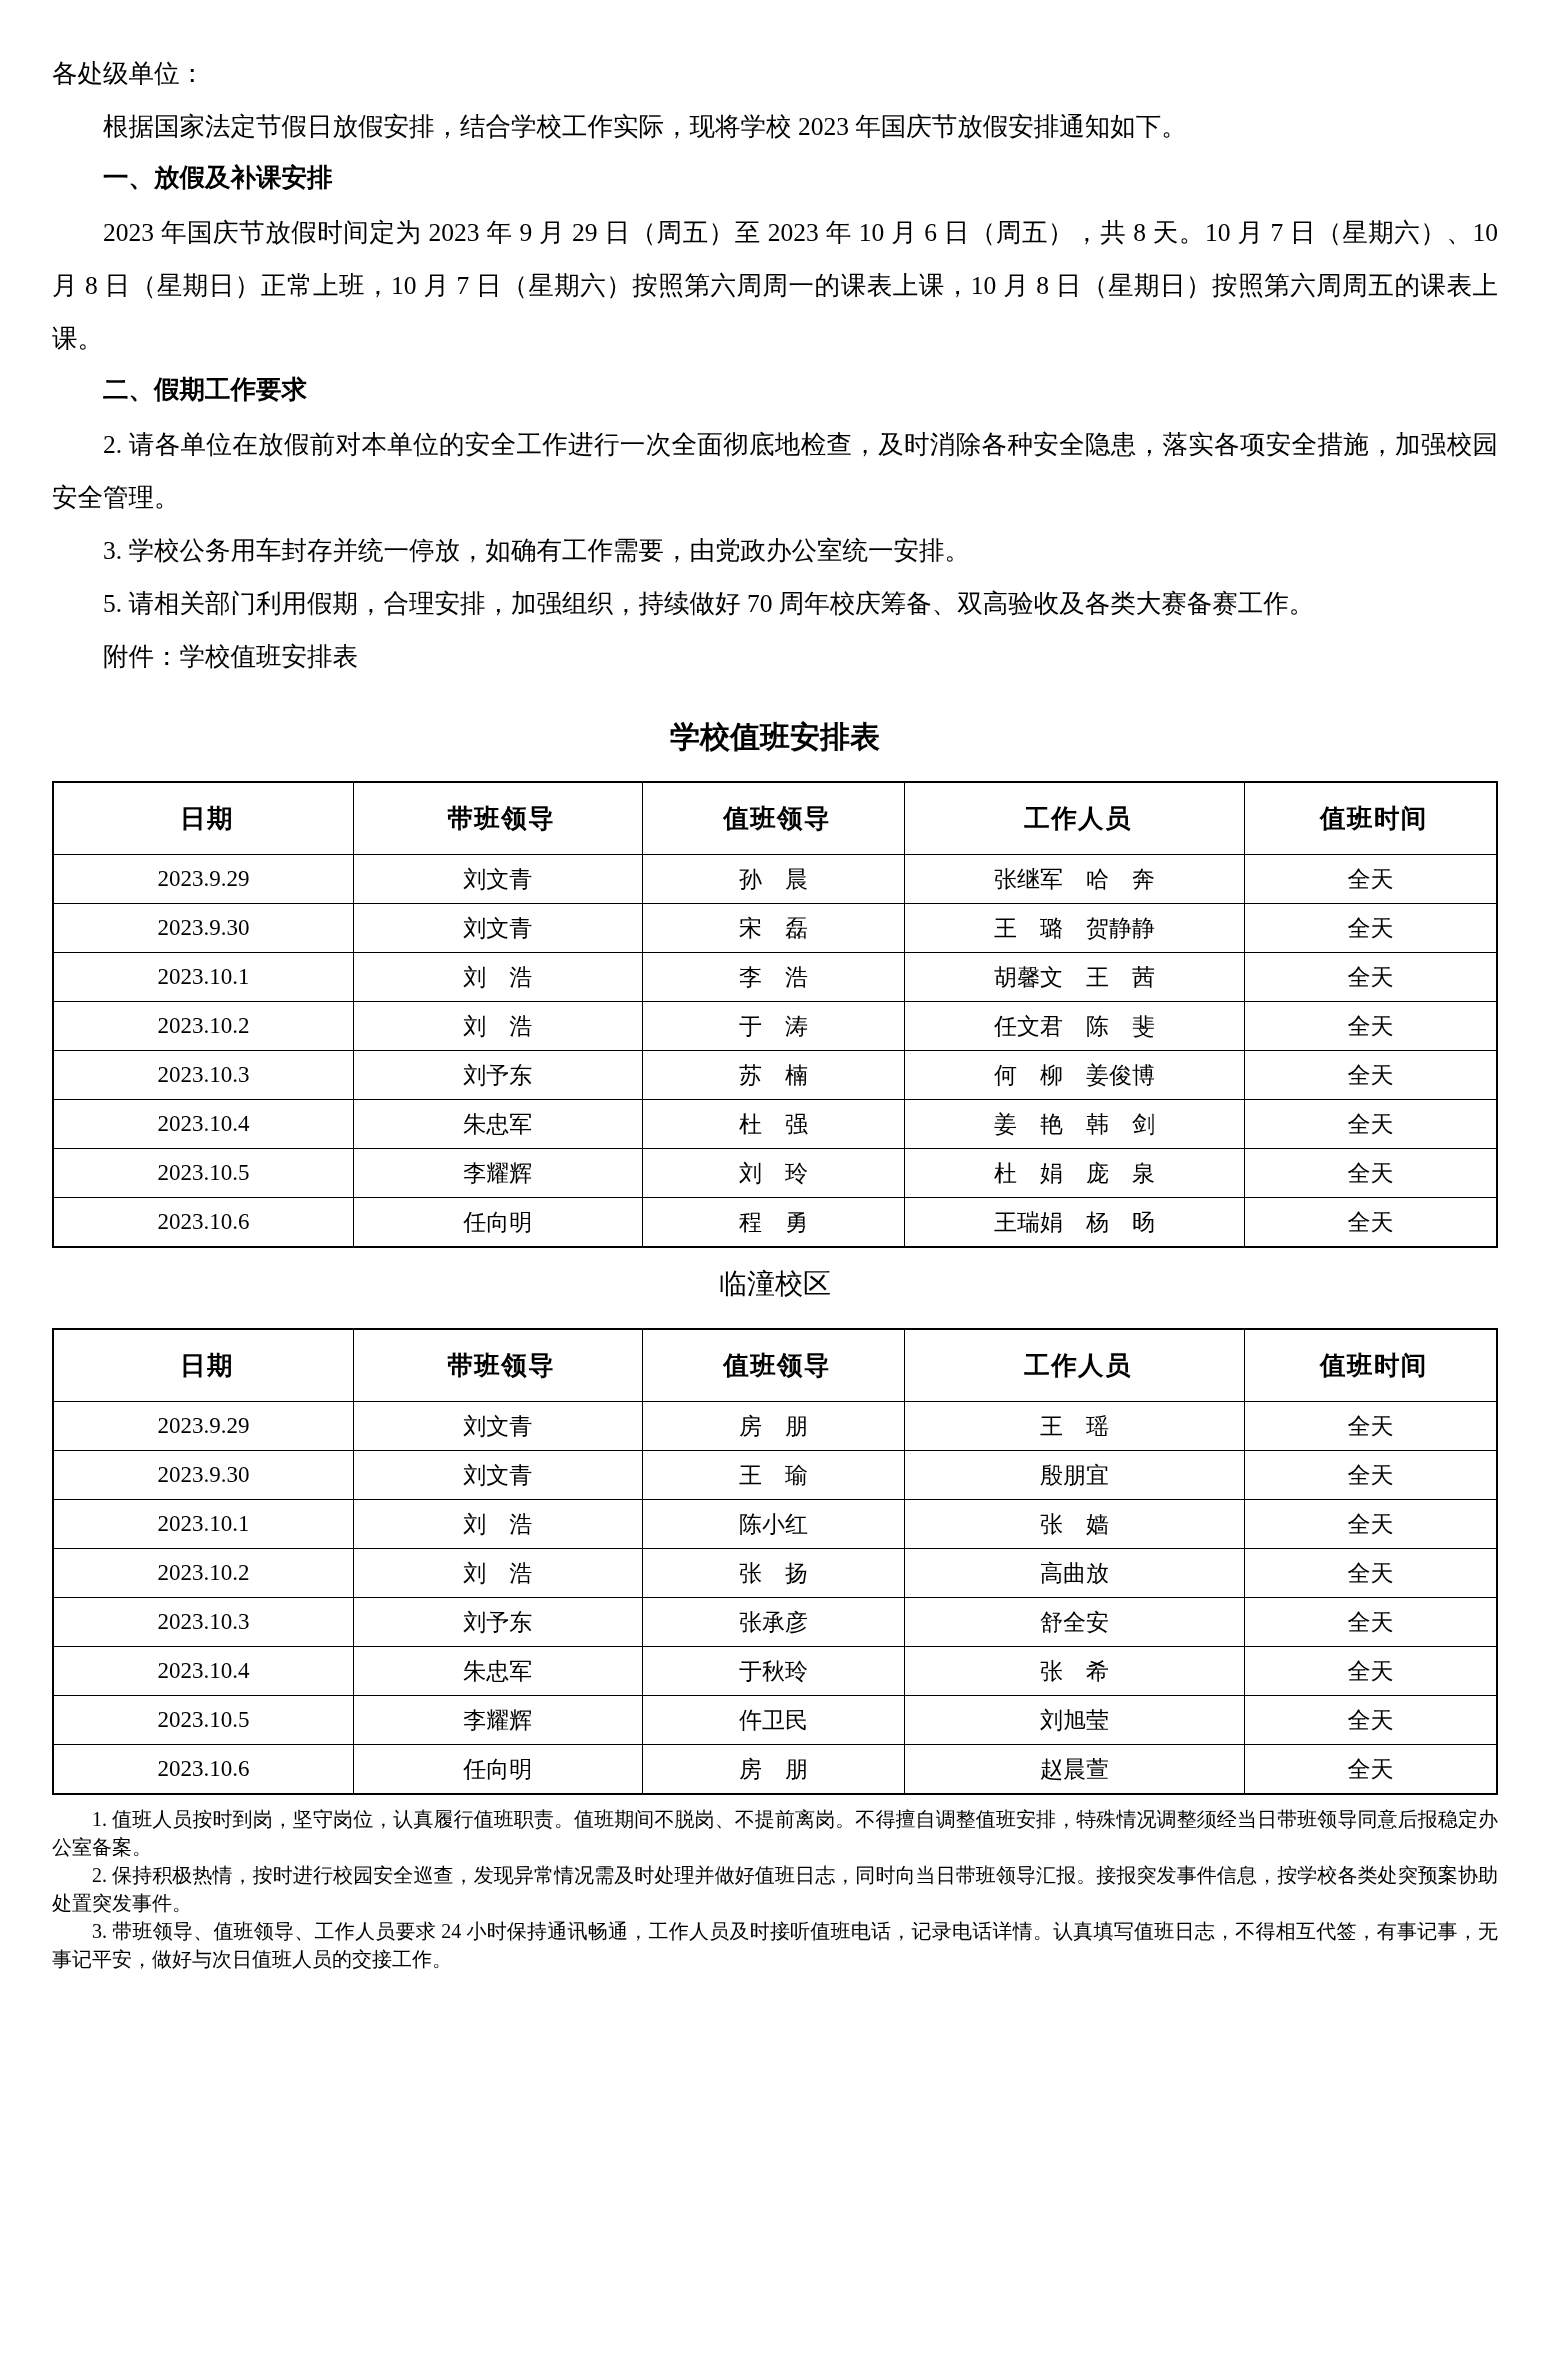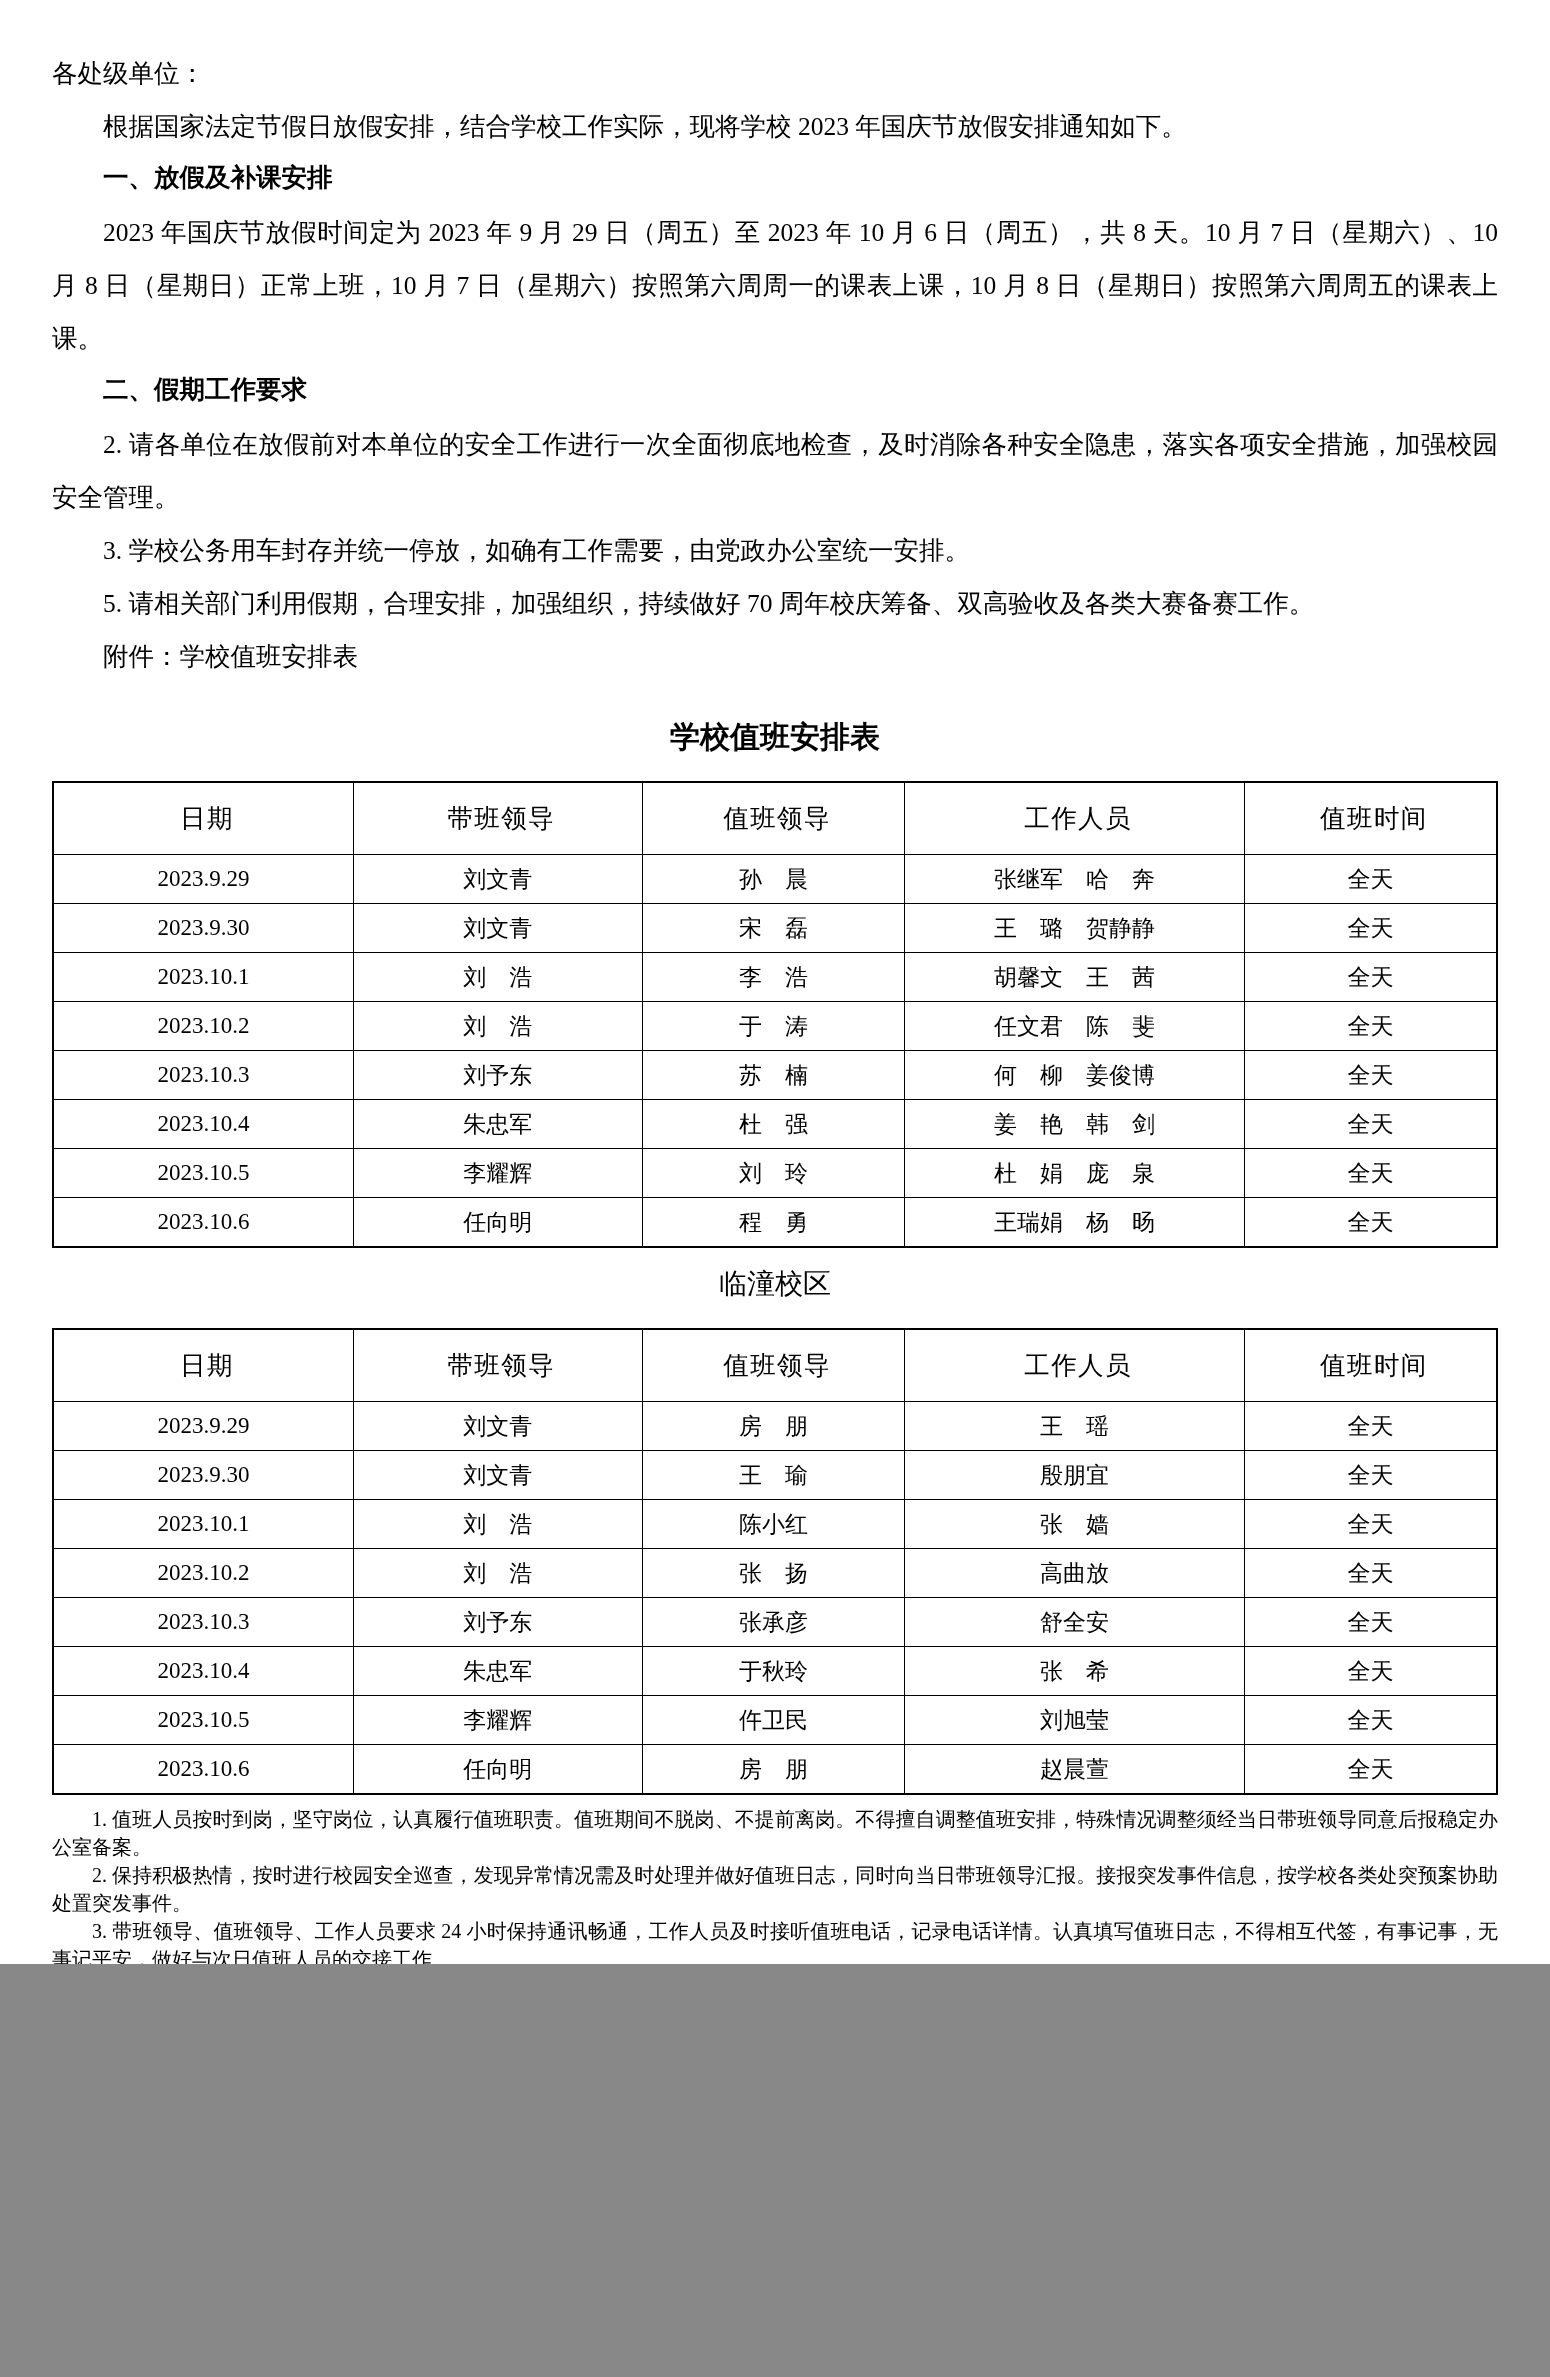--- a/index.html
+++ b/index.html
@@ -1,35 +1,35 @@
 <!DOCTYPE html>
 <html style="font-size:11px"><head>
 <meta charset="utf-8">
 <style>
   html,body{margin:0;padding:0;background:#888;}
   .page{
-    width:1550px;height:1964px;background:#ffffff;margin:0 auto;
+    width:1550px;height:2377px;background:#ffffff;margin:0 auto;
     font-family:"Liberation Serif","DejaVu Serif",serif;color:#000;
     box-sizing:border-box;padding:47px 52px 0 52px;overflow:hidden;
   }
   .doc p{margin:0;font-size:25.5px;line-height:53px;text-align:justify;}
   .doc p.indent{text-indent:2em;}
   .doc p.heading{font-weight:bold;text-indent:2em;
     font-family:Liberation Mono, monospace;}
   .sig{ text-align:right;font-size:25.5px;line-height:53px;}
   .sig .org{padding-right:97px;}
   .sig .date{padding-right:48px;}
   .center-title{text-align:center;font-size:30px;font-weight:bold;line-height:58px;margin-top:25px;}
   .campus{text-align:center;font-size:28px;line-height:58px;margin-top:7px;}
   table.duty{
     width:100%;border-collapse:collapse;margin-top:15px;
     border:2.1px solid #000;table-layout:fixed;
   }
   table.duty th{
-    border:1.4px solid #000;font-size:25.5px;font-weight:normal;
+    border:1.4px solid #000;font-size:25.5px;font-weight:bold;
     height:69px;vertical-align:middle;letter-spacing:1.4px;padding-left:8px;
   }
   table.duty td{
     border:1.4px solid #000;font-size:23px;height:46px;
     text-align:center;vertical-align:middle;
   }
   col.c-date{width:20.8%;} col.c-lead{width:20%;} col.c-duty{width:18.2%;}
   col.c-staff{width:23.5%;} col.c-time{width:17.5%;}
   .notes{margin-top:9.7px;}
   .notes p{margin:0;font-size:20px;line-height:28px;text-indent:2em;text-align:justify;}

